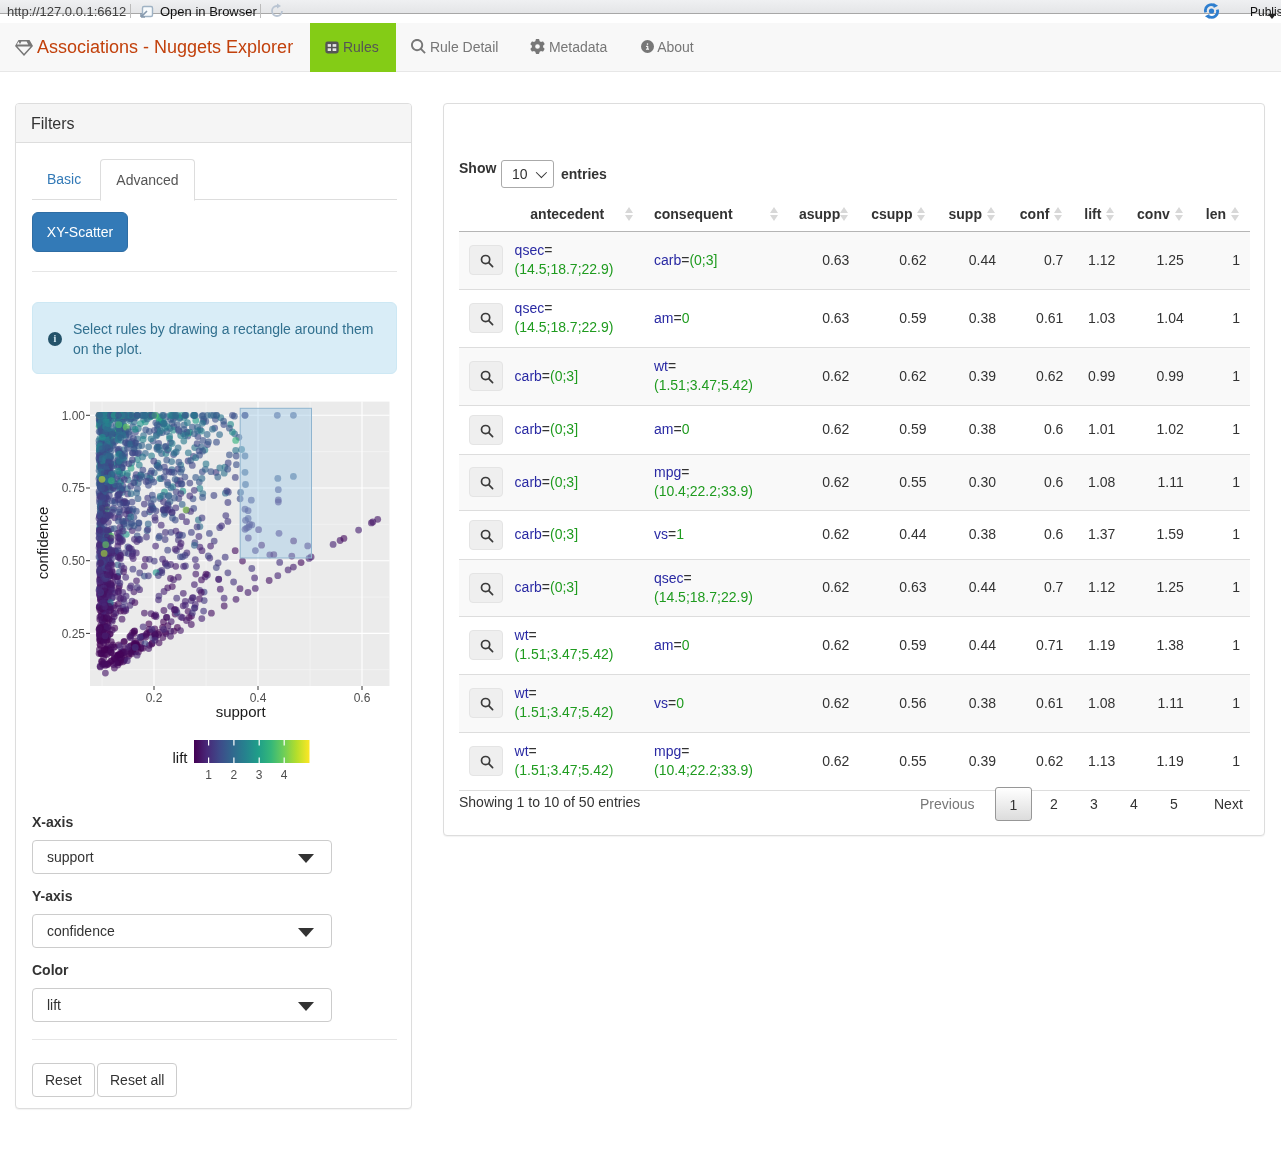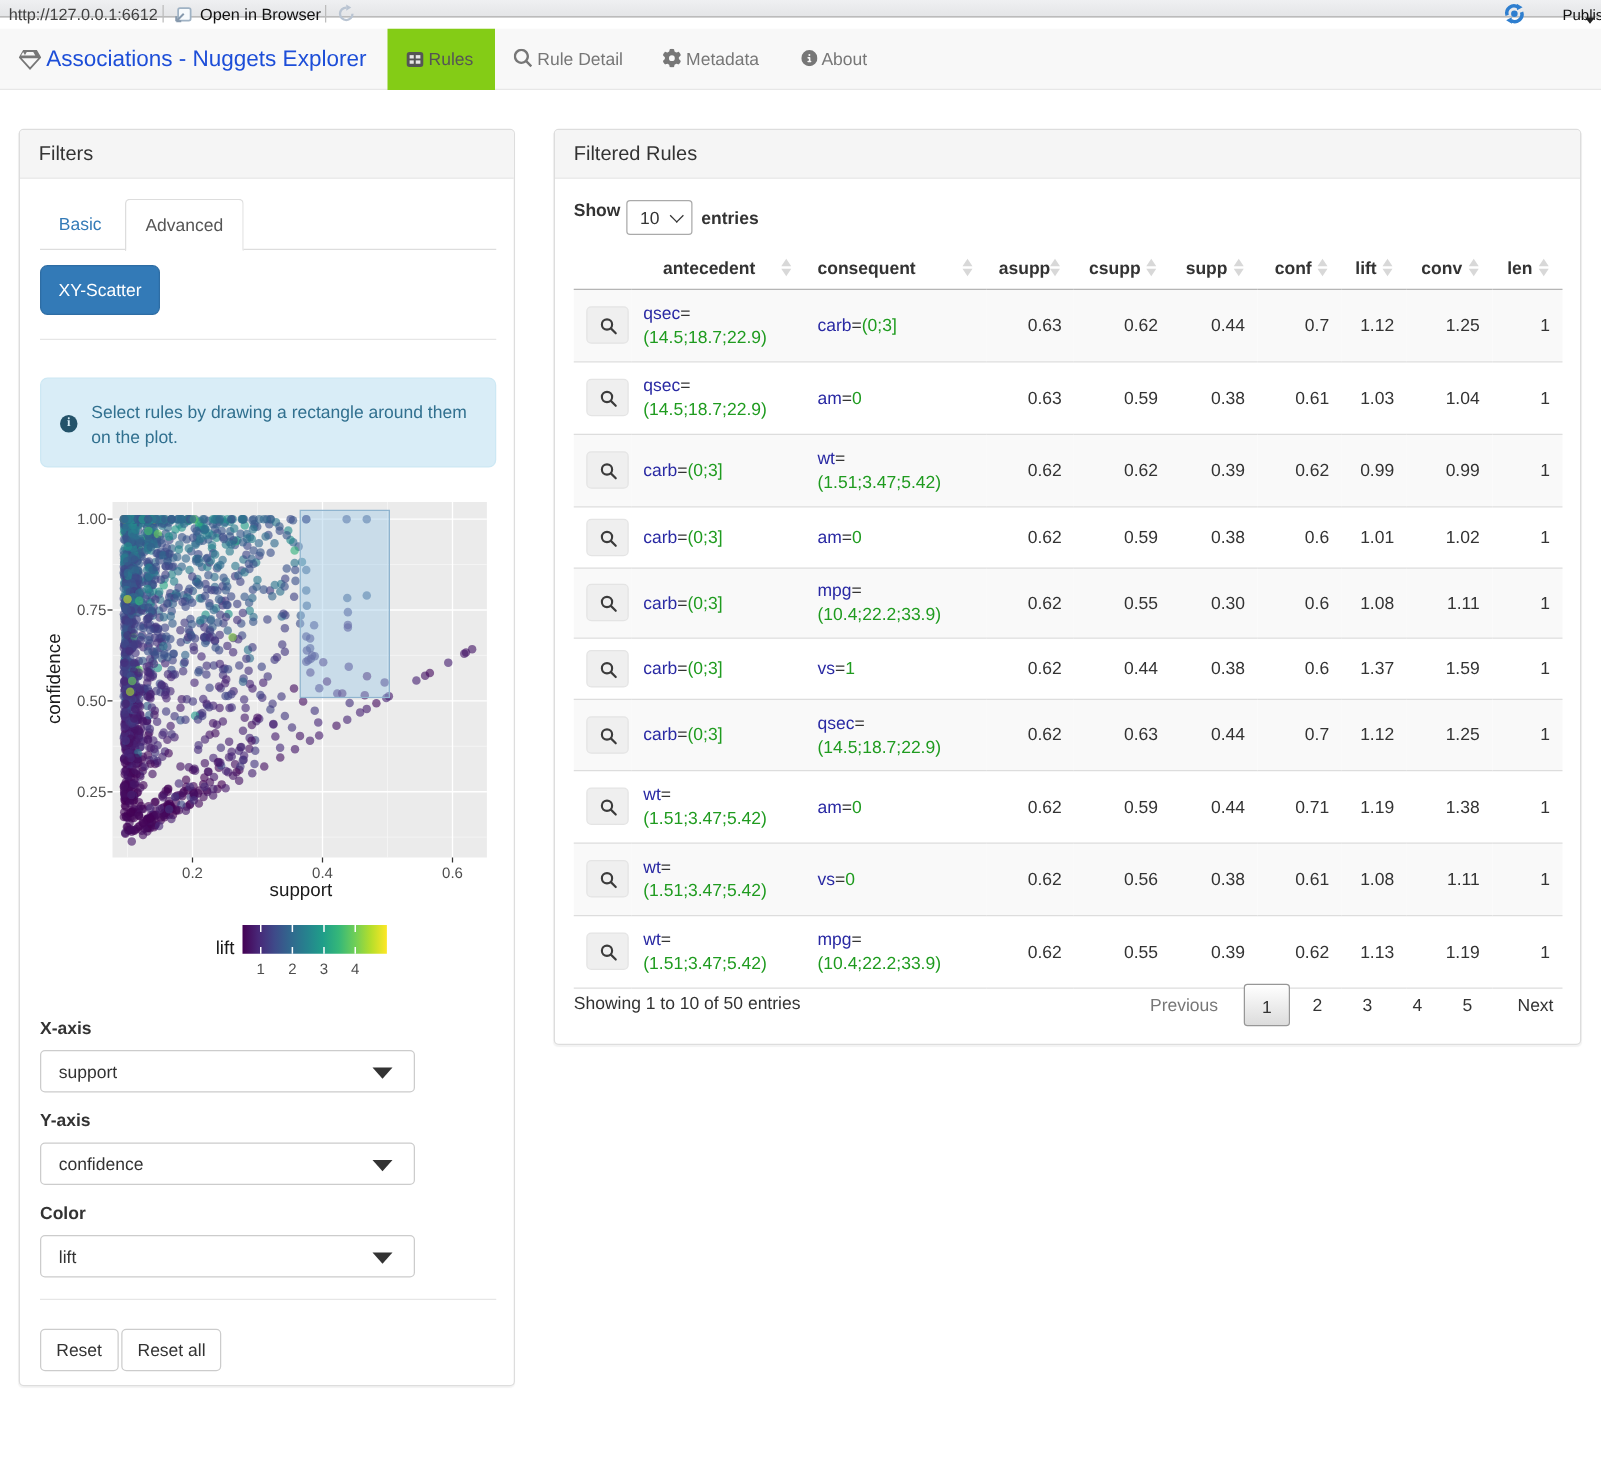--- a/index.html
+++ b/index.html
@@ -15,21 +15,21 @@
   background:linear-gradient(#eff0f2,#e4e5e7);
   border-bottom:1px solid #a7a7a7;
   font-size:13px; color:#404040;
 }
 #topbar .sep { position:absolute; top:4px; width:1px; height:14px; background:#bcbcbc; }
 
 #navbar {
   position:absolute; left:0; top:23px; width:1281px; height:49px;
   background:#f8f8f8; border-bottom:1px solid #e7e7e7;
 }
-#brand { position:absolute; left:15px; top:0; height:49px; line-height:49px; color:#1d4ed8; font-size:18px; }
+#brand { position:absolute; left:15px; top:0; height:49px; line-height:49px; color:#c2410c; font-size:18px; }
 .navtab { position:absolute; top:0; height:49px; line-height:49px; color:#777; font-size:14px; }
 .navtab.active { background:#84cc16; color:#555; }
 
 .panel { position:absolute; background:#fff; border:1px solid #ddd; border-radius:4px; box-shadow:0 1px 1px rgba(0,0,0,.05); }
 .panel-heading { height:39px; background:#f5f5f5; border-bottom:1px solid #ddd; border-radius:3px 3px 0 0; padding:10px 15px; font-size:16px; color:#333; line-height:19px; }
 #panelL { left:15px; top:103px; width:397px; height:1006px; }
 #panelR { left:443px; top:103px; width:822px; height:733px; }
 
 #ltabs { position:absolute; left:16px; top:55px; width:365px; height:41px; }
 #ltabs .border { position:absolute; left:0; bottom:0; width:100%; height:1px; background:#ddd; }
@@ -2006,21 +2006,20 @@
   <div class="ctl-label" style="top:784px;">Y-axis</div>
   <div class="sel" style="top:810px;">confidence</div>
   <div class="ctl-label" style="top:858px;">Color</div>
   <div class="sel" style="top:884px;">lift</div>
   <div id="lhr2"></div>
   <div class="rbtn" style="left:16px;">Reset</div>
   <div class="rbtn" style="left:81px;">Reset all</div>
 </div>
 
 <div class="panel" id="panelR">
-  <div class="panel-heading">Filtered Rules</div>
   <div id="showrow">Show</div>
   <div id="showsel">10</div>
   <div id="showrow2" style="position:absolute;left:117px;top:56px;font-weight:bold;color:#333;line-height:28px;">entries</div>
   <table id="rtable">
     <colgroup>
       <col style="width:45.6px">
         <col style="width:139.4px">
         <col style="width:145px">
       <col style="width:70.4px">
         <col style="width:77.1px">

